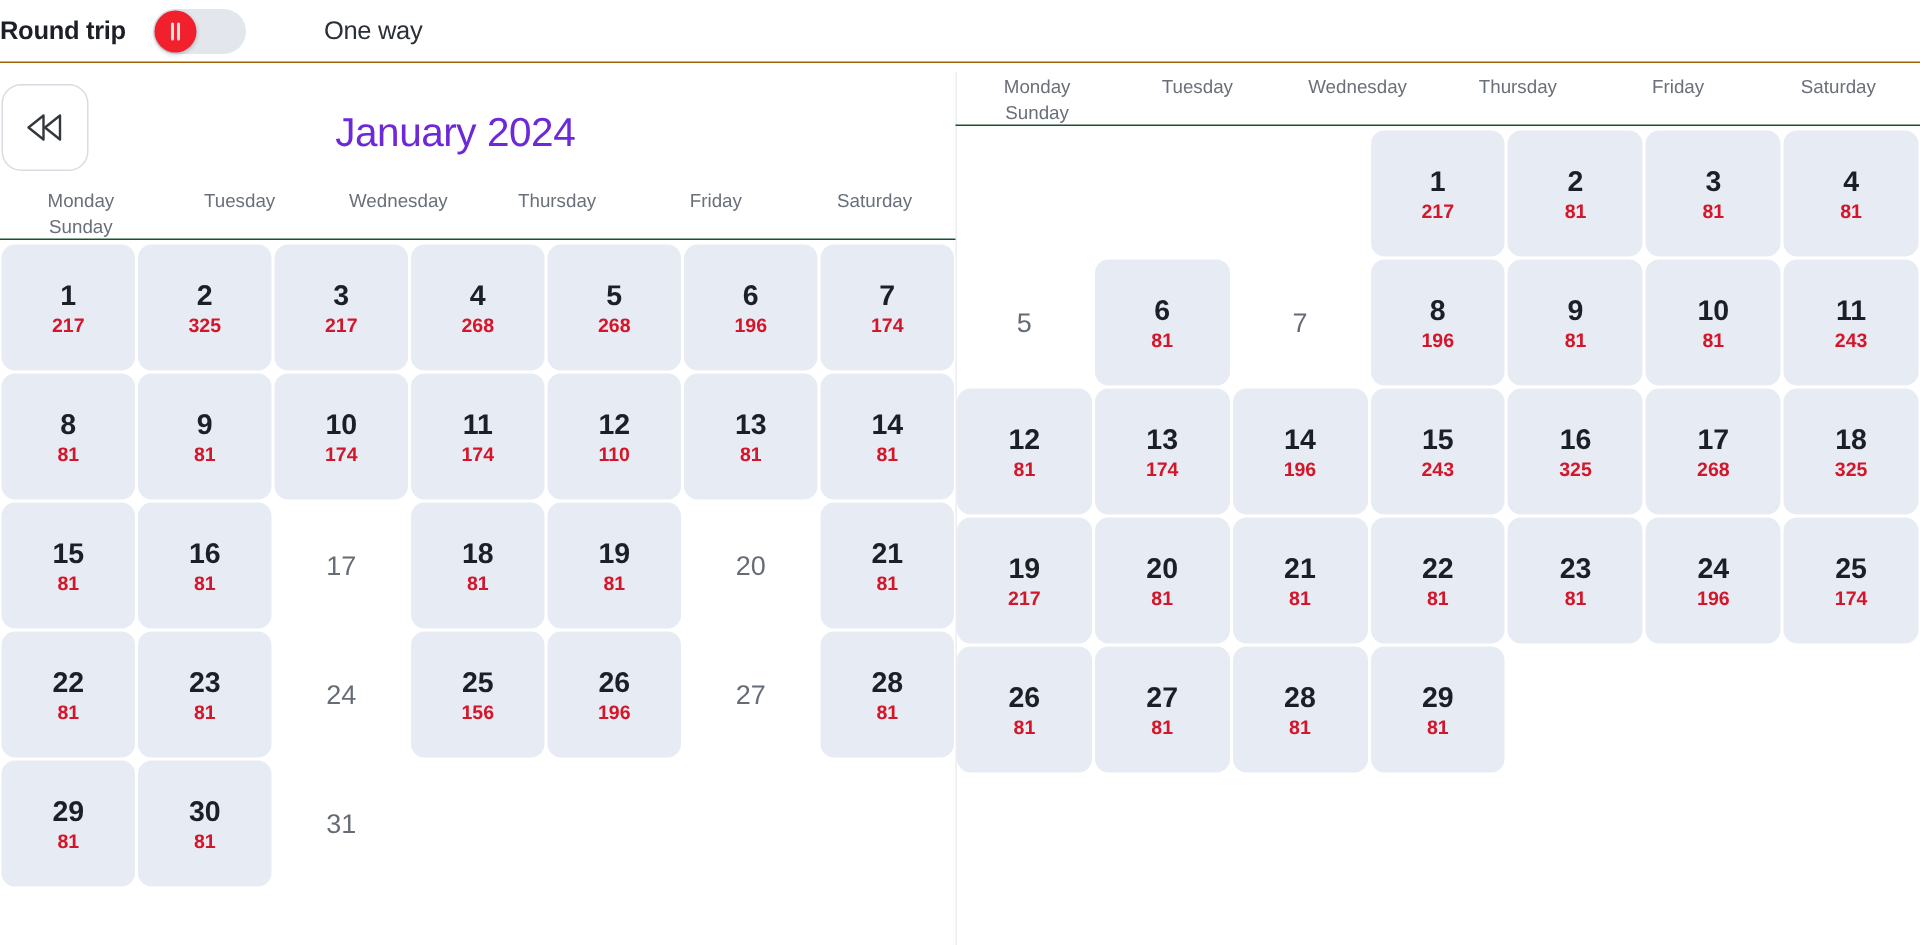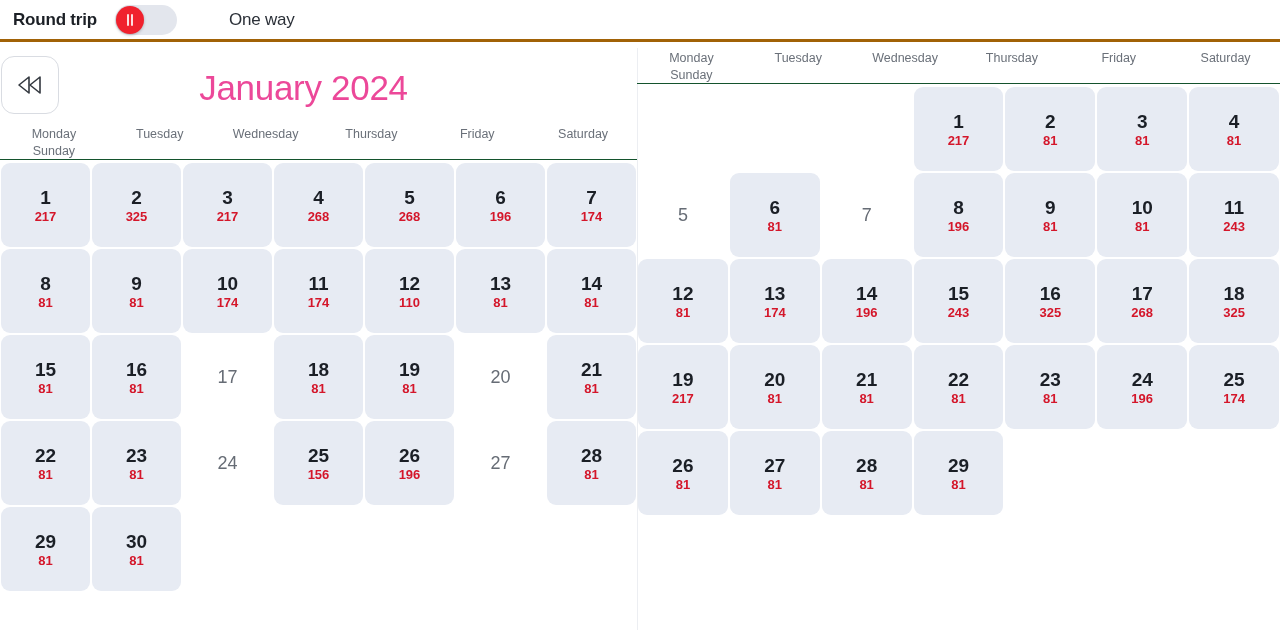--- a/index.html
+++ b/index.html
@@ -11,22 +11,22 @@
     font-family: "Liberation Sans", sans-serif;
     overflow: hidden;
   }
 
   
   .trip-bar {
     position: relative;
     height: 42px;
     display: flex;
     align-items: center;
-    padding-left: 13px;
-    border-bottom: 3px solid #a16207;
+    padding-left: 0;
+    border-bottom: 1px solid #a16207;
   }
   .trip-label {
     font-size: 17px;
     color: #1c2026;
     letter-spacing: -0.2px;
     white-space: nowrap;
   }
   .trip-label.active { font-weight: 700; }
   .trip-label.inactive { font-weight: 400; color: #2b3038; margin-left: 34px; }
 
@@ -86,23 +86,23 @@
   .cal.right { width: 643px; }
 
   .cal-head {
     position: relative;
     height: 76px;
     display: flex;
     align-items: center;
     justify-content: center;
   }
   .month-title {
-    font-size: 35px;
+    font-size: 27px;
     font-weight: 400;
-    color: #ec4899;
+    color: #6d28d9;
     letter-spacing: -0.3px;
   }
   .cal.left .month-title  { transform: translateX(-15px); }
   .cal.right .month-title { transform: translateX(-5px); }
 
   .nav-btn {
     position: absolute;
     top: 6px;
     width: 58px;
     height: 58px;
@@ -320,20 +320,23 @@
           <div class="price">81</div>
         </div>
         <div class="cell avail">
           <div class="daynum">29</div>
           <div class="price">81</div>
         </div>
         <div class="cell avail">
           <div class="daynum">30</div>
           <div class="price">81</div>
         </div>
+        <div class="cell disabled">
+          <div class="daynum">31</div>
+        </div>
       </div>
   </div>
 
   <div class="cal right">
 
     <div class="weekdays">
       <div class="weekday">Monday</div>
       <div class="weekday">Tuesday</div>
       <div class="weekday">Wednesday</div>
       <div class="weekday">Thursday</div>

